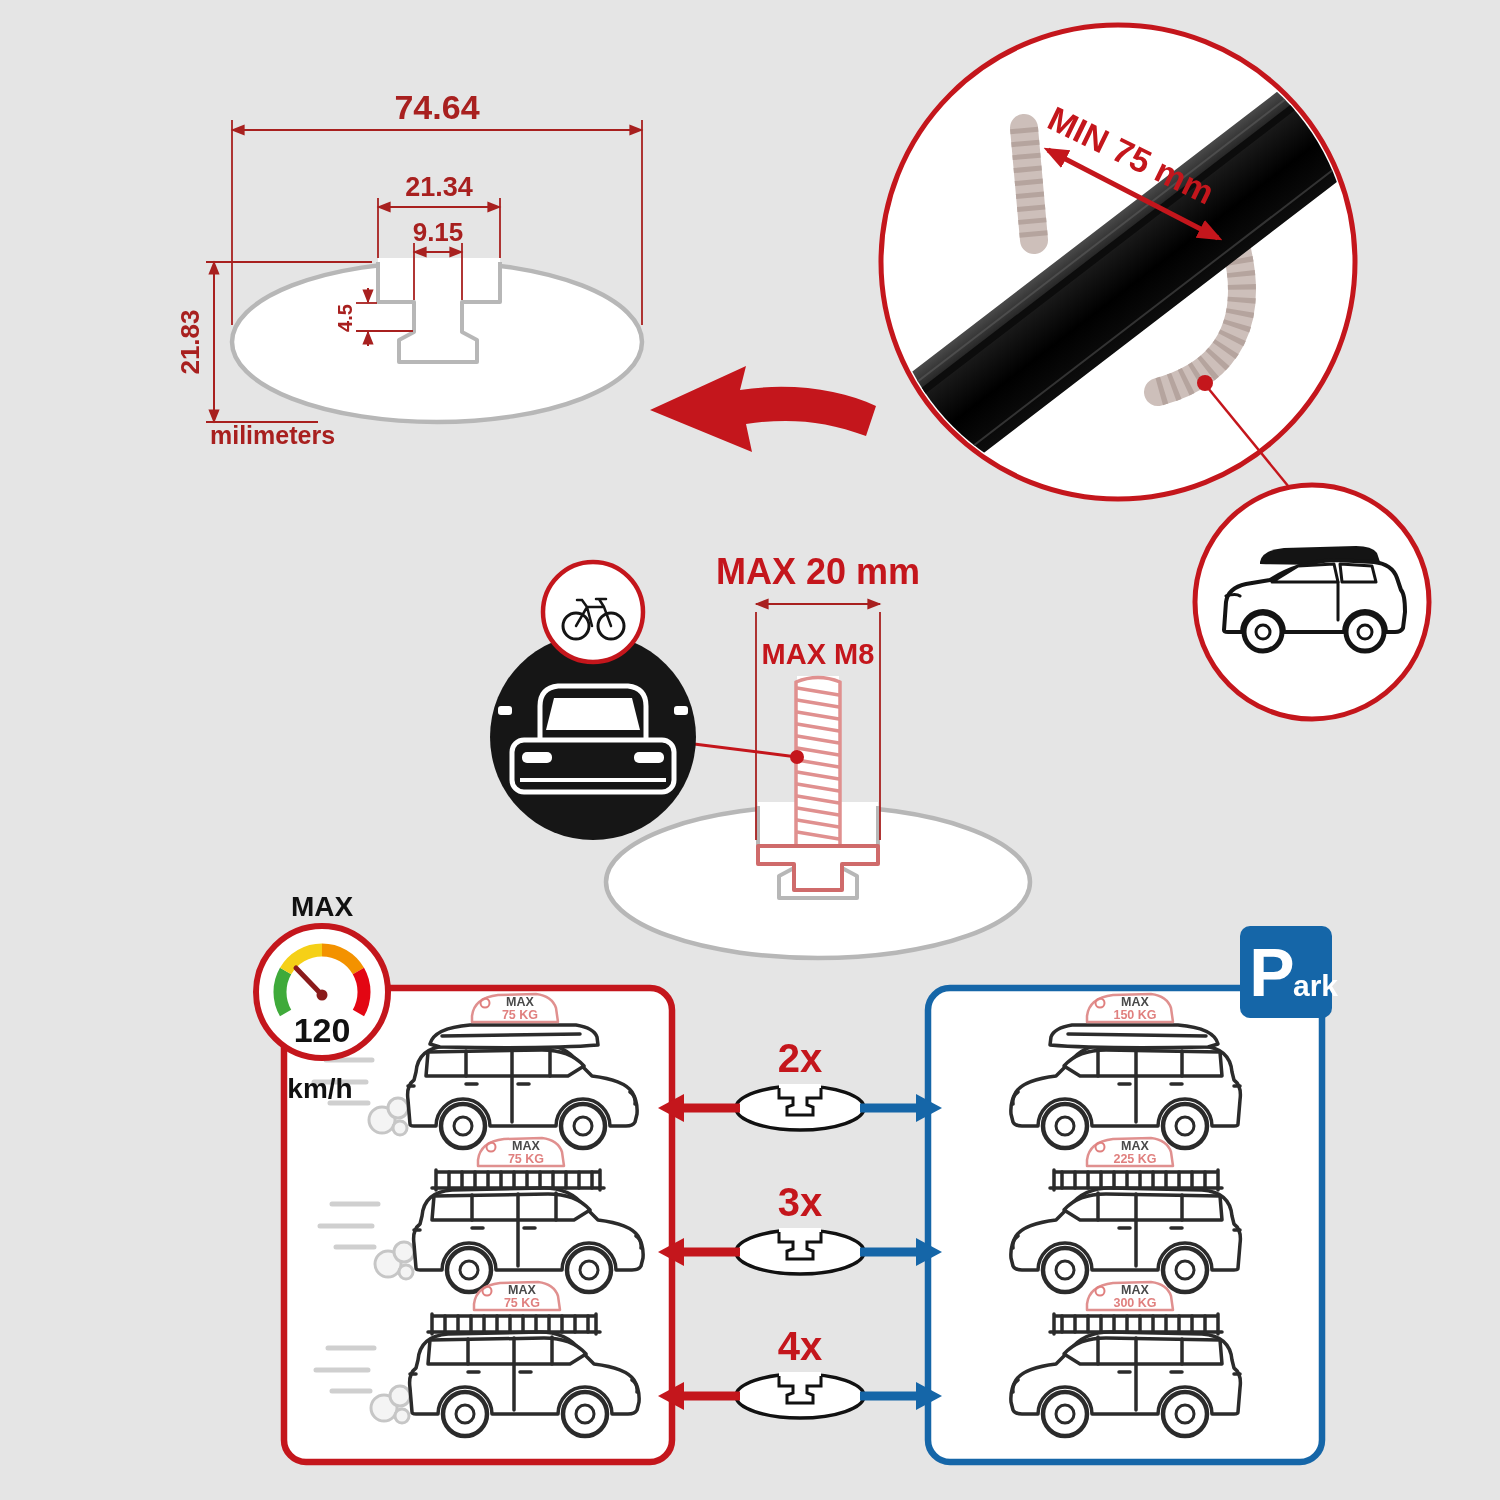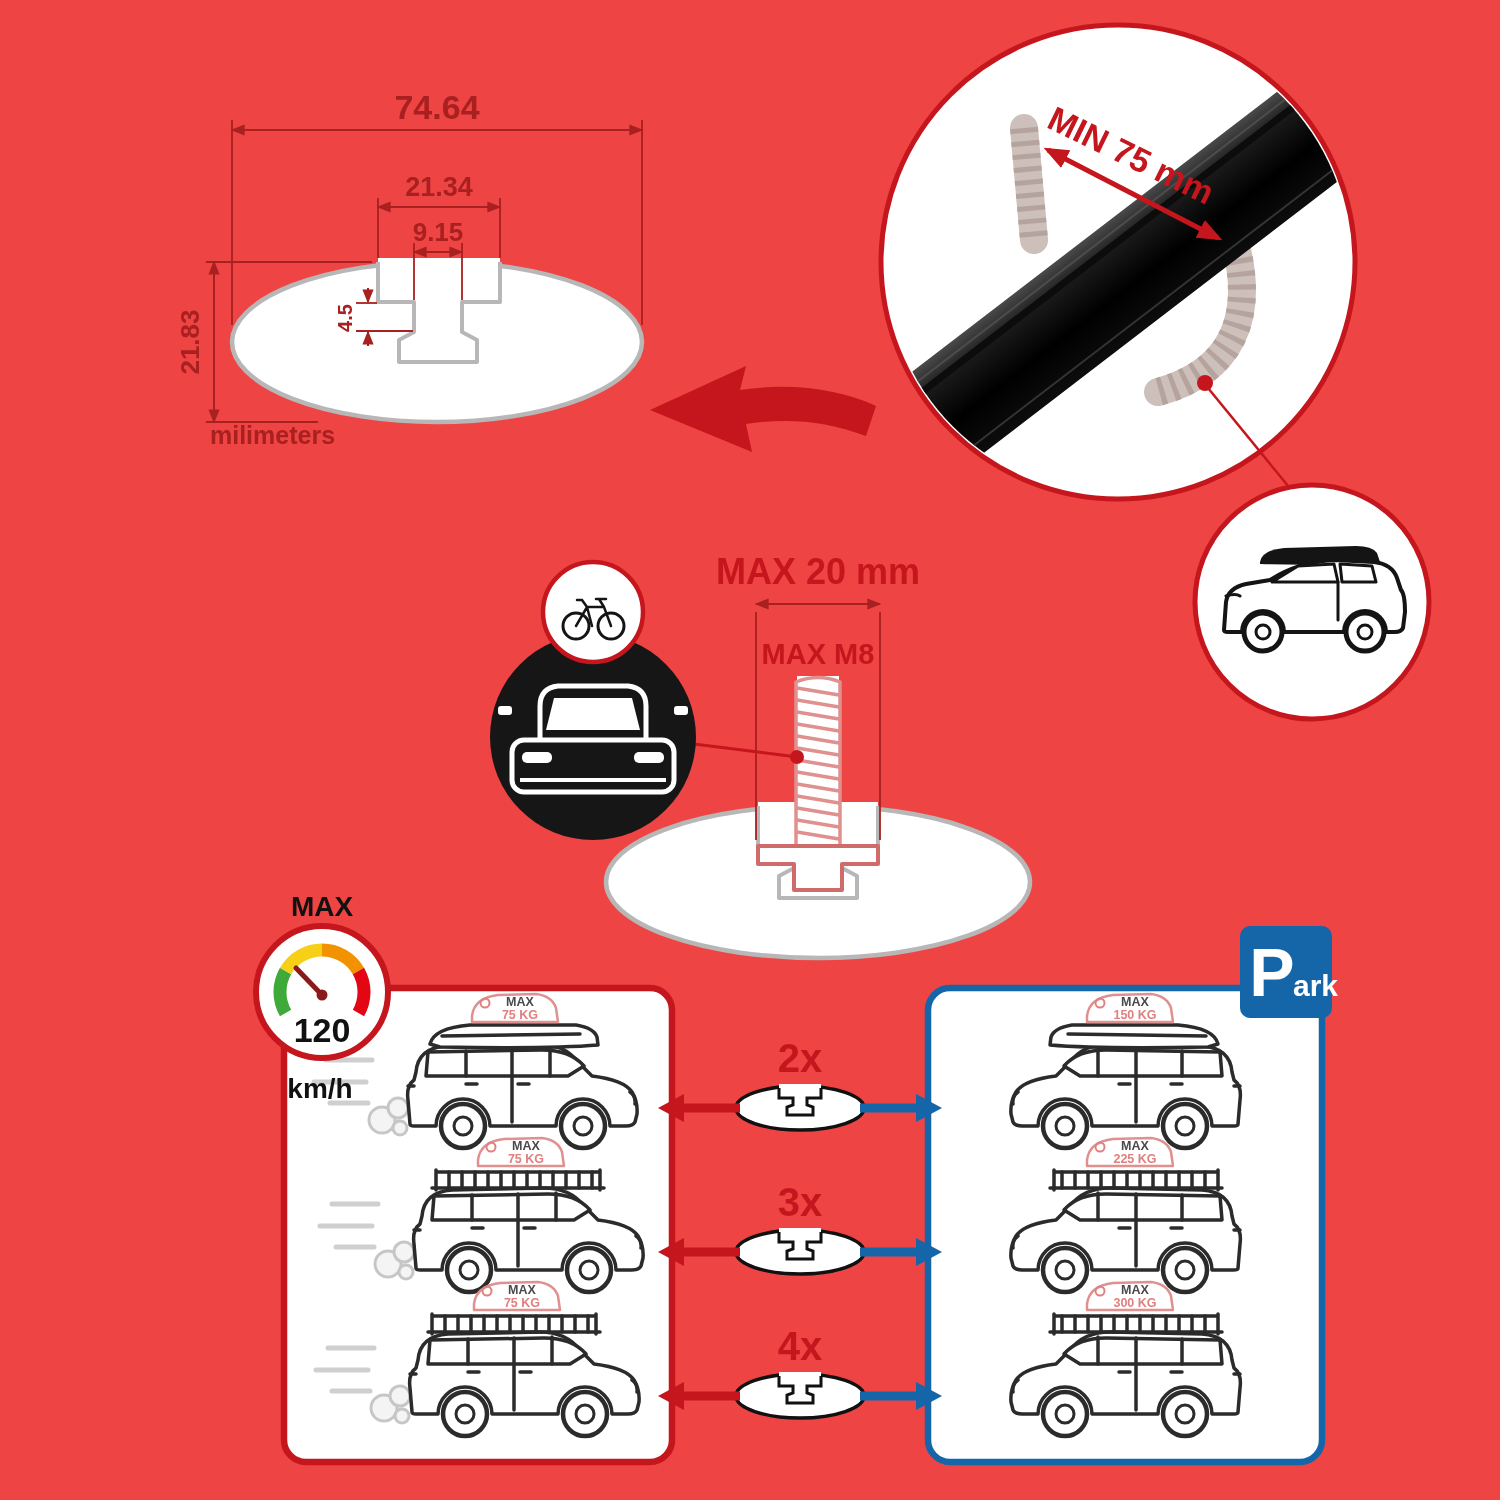--- a/index.html
+++ b/index.html
@@ -1,20 +1,20 @@
 <!DOCTYPE html>
 <html style="--red: #c4161c; --blue: #1566a8; --dim: #a8201f; --gray: #b7b7b7; --pink: #e0908f; --pinktext: #e0807f; --dark: #1a1a1a;"><head>
 <meta charset="utf-8">
 <style>
   :root{
     --red:#c4161c; --blue:#1566a8; --dim:#a8201f; --gray:#b7b7b7;
     --pink:#e0908f; --pinktext:#e0807f; --dark:#1a1a1a;
   }
   html,body{margin:0;padding:0;background:#fff;}
-  .stage{position:relative;width:1500px;height:1500px;background:#ef4444;overflow:hidden;}
+  .stage{position:relative;width:1500px;height:1500px;background:#e5e5e5;overflow:hidden;}
   svg{position:absolute;left:0;top:0;}
   svg text{font-family:"Liberation Sans", sans-serif;}
   .dimline{stroke:var(--dim);stroke-width:2;fill:none;}
   .extline{stroke:var(--dim);stroke-width:1.8;fill:none;}
   .dimtext{fill:var(--dim);font-weight:700;}
   .redtext{fill:var(--red);font-weight:700;}
   .gray-profile{stroke:var(--gray);stroke-width:4.5;fill:#fff;}
   .gray-stroke{stroke:var(--gray);stroke-width:4;fill:none;stroke-linejoin:round;}
   .car-line{stroke:#2b2b2b;stroke-width:3.5;fill:#fff;stroke-linejoin:round;}
   .car-stroke{stroke:#2b2b2b;stroke-width:3.5;fill:none;stroke-linecap:round;stroke-linejoin:round;}

